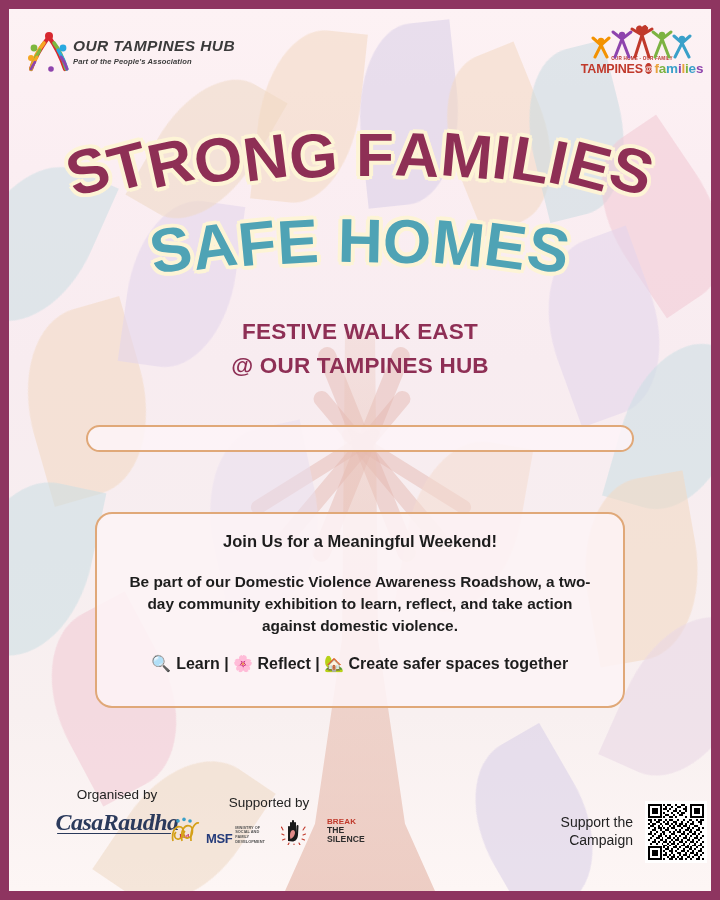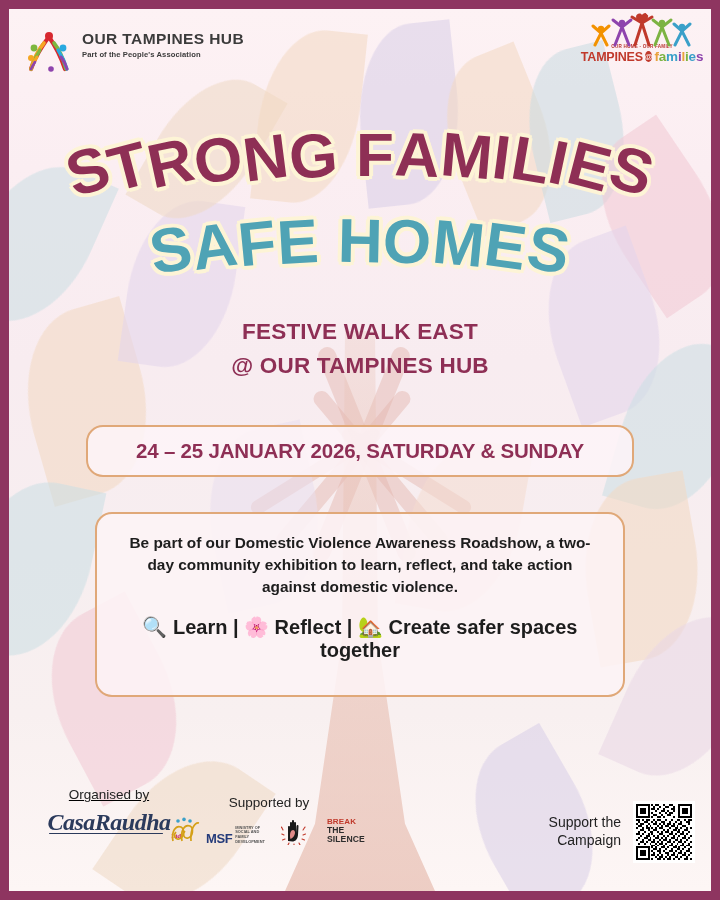--- a/index.html
+++ b/index.html
@@ -38,26 +38,26 @@
   }
   .branch{
     position:absolute;
     background:rgba(226,180,170,.45);
     border-radius:40px;
     transform-origin:bottom center;
   }
 
   
   .hdr{position:absolute;left:0;right:0;top:0;height:86px;}
-  .oth-logo{position:absolute;left:16px;top:22px;display:flex;align-items:flex-start;gap:9px;}
+  .oth-logo{position:absolute;left:16px;top:22px;display:flex;align-items:center;font-style:italic;}
   .oth-mark{width:48px;height:42px;position:relative;flex:0 0 auto;}
   .oth-txt .t1{font-size:15.5px;font-weight:700;letter-spacing:.4px;color:#3b3b3b;line-height:1;}
   .oth-txt .t2{font-size:7.6px;font-weight:700;color:#3b3b3b;margin-top:3px;letter-spacing:.1px;}
 
-  .tf-logo{position:absolute;right:12px;top:4px;width:114px;text-align:center;}
+  .tf-logo{position:absolute;right:12px;top:16px;width:114px;text-align:center;}
   .tf-fig{height:34px;position:relative;}
   .tf-tag{font-size:4.6px;color:#b8342f;font-weight:700;letter-spacing:.2px;margin-top:-3px;}
   .tf-name{font-size:12.5px;font-weight:800;color:#c0392b;letter-spacing:-.2px;line-height:1;margin-top:1px;
            display:flex;align-items:center;justify-content:center;gap:2px;}
   .tf-name .at{display:inline-block;width:11px;height:11px;border-radius:50%;background:#c0392b;color:#fff;
            font-size:8px;line-height:11px;text-align:center;}
   .fam{font-size:13.5px;font-weight:800;}
   .fam .a{color:#e8a33d;}.fam .b{color:#7cb342;}.fam .c{color:#3aa0c9;}.fam .d{color:#8e44ad;}
 
   
@@ -105,49 +105,49 @@
   
   .bodybox{
     position:absolute;left:86px;width:530px;top:503px;
     background:rgba(253,243,246,.86);
     border:2px solid #E0A878;border-radius:17px;
     padding:18px 20px 16px;
     box-sizing:border-box;text-align:center;color:#1d1d1d;
   }
   .bodybox .hl{font-weight:800;font-size:16.5px;margin-bottom:20px;}
   .bodybox p{margin:0 12px 17px;font-weight:700;font-size:15.4px;line-height:1.42;}
-  .bodybox .icons{font-weight:800;font-size:20px;margin-bottom:17px;}
+  .bodybox .icons{font-weight:800;font-size:16px;margin-bottom:17px;}
   .bodybox .last{margin-bottom:0;}
 
   
   .footer{position:absolute;left:0;right:0;bottom:8px;height:96px;}
   .f-col{position:absolute;text-align:center;}
   .f-lab{font-size:13.5px;color:#222;font-weight:400;margin-bottom:7px;}
 
-  .org{left:30px;top:0;width:140px;text-decoration:underline;}
+  .org{left:38px;top:0;width:140px;}
   .casa{font-family:"Liberation Serif",serif;font-style:italic;font-size:24px;color:#2b3a5c;font-weight:700;letter-spacing:-.5px;position:relative;display:inline-block;}
   .casa .ltd{position:absolute;right:-10px;bottom:-4px;font-size:7px;color:#c2185b;font-style:normal;font-weight:700;}
   .casa:after{content:"";position:absolute;left:2px;right:8px;bottom:2px;height:1.5px;background:#2b3a5c;border-radius:2px;}
 
   .sup{left:160px;top:8px;width:200px;}
   .sup-logos{display:flex;align-items:center;justify-content:center;gap:16px;margin-top:2px;}
 
   .msf{display:flex;align-items:flex-end;gap:3px;}
   .msf-mark{width:34px;height:28px;position:relative;}
   .msf-txt{display:flex;align-items:flex-end;gap:3px;}
   .msf-ab{font-size:13px;font-weight:800;color:#243b7a;letter-spacing:-.4px;line-height:1;}
   .msf-full{font-size:3.9px;color:#555;line-height:1.25;text-align:left;font-weight:700;}
 
   .bts{display:flex;align-items:center;gap:20px;}
   .bts-hand{width:26px;height:28px;position:relative;}
   .bts-txt{text-align:left;line-height:1.05;}
   .bts-txt .l1{font-size:8px;font-weight:800;color:#c0392b;letter-spacing:.2px;}
   .bts-txt .l2{font-size:8.6px;font-weight:800;color:#2d2d2d;letter-spacing:.1px;}
 
-  .campaign{right:16px;top:14px;display:flex;align-items:center;gap:12px;position:absolute;}
+  .campaign{right:4px;top:14px;display:flex;align-items:center;gap:12px;position:absolute;}
   .camp-lab{font-size:14px;color:#222;text-align:right;line-height:1.28;}
   .qr{width:62px;height:62px;background:#fff;padding:3px;box-sizing:border-box;}
   .qr svg{display:block;}
 </style>
 </head>
 <body>
 
 <div class="poster">
   <div class="inner">
 
@@ -245,24 +245,24 @@
         <span><span style="display: inline-block; transform: translateY(9px) rotate(-10deg);">S</span><span style="display: inline-block; transform: translateY(5.44px) rotate(-7.78deg);">A</span><span style="display: inline-block; transform: translateY(2.78px) rotate(-5.56deg);">F</span><span style="display: inline-block; transform: translateY(1px) rotate(-3.33deg);">E</span><span style="display: inline-block; transform: translateY(0.11px) rotate(-1.11deg);">&nbsp;</span><span style="display: inline-block; transform: translateY(0.11px) rotate(1.11deg);">H</span><span style="display: inline-block; transform: translateY(1px) rotate(3.33deg);">O</span><span style="display: inline-block; transform: translateY(2.78px) rotate(5.56deg);">M</span><span style="display: inline-block; transform: translateY(5.44px) rotate(7.78deg);">E</span><span style="display: inline-block; transform: translateY(9px) rotate(10deg);">S</span></span>
       </div>
     </div>
 
     <div class="venue">
       <div>FESTIVE WALK EAST</div>
       <div>@ OUR TAMPINES HUB</div>
     </div>
 
     <div class="datebox">
-      <div class="d1">24 – 25 JANUARY 2026, SATURDAY &amp; SUNDAY</div>
     </div>
 
     <div class="bodybox">
+      <div class="hl">Join Us for a Meaningful Weekend!</div>
       <p>Be part of our Domestic Violence Awareness Roadshow, a two-day community exhibition to learn, reflect, and take action against domestic violence.</p>
       <div class="icons">🔍 Learn | 🌸 Reflect | 🏡 Create safer spaces together</div>
     </div>
 
     <div class="footer">
 
       <div class="f-col org">
         <div class="f-lab">Organised by</div>
         <div class="casa">
           <span>CasaRaudha</span>

